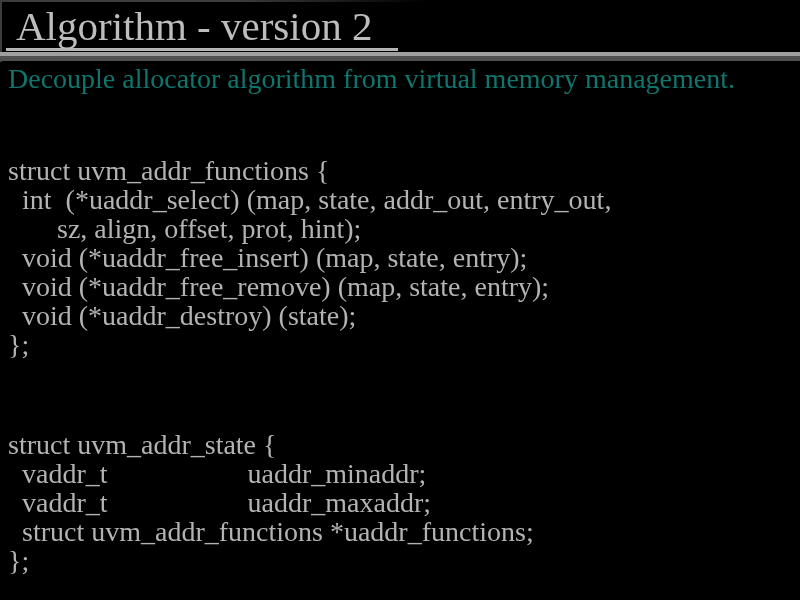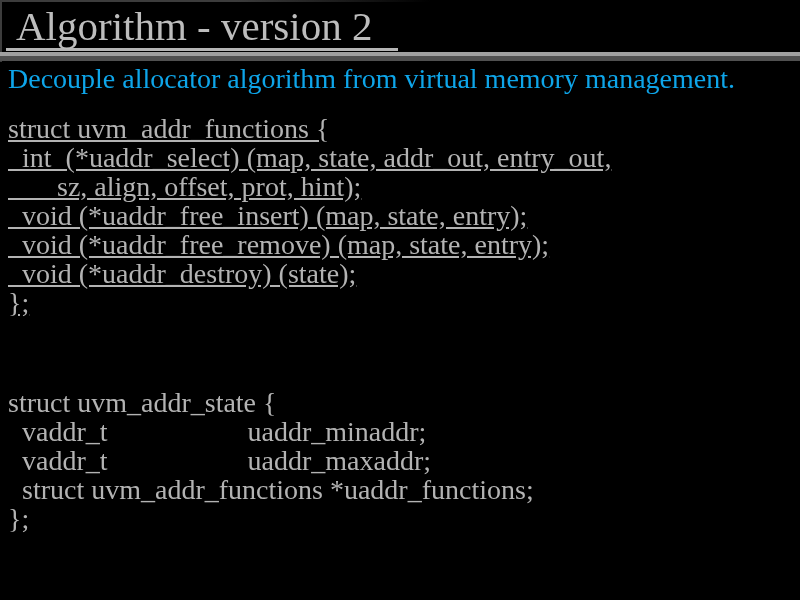--- a/index.html
+++ b/index.html
@@ -53,31 +53,31 @@
     .sep-dark  { height: 5px; background: #505050; }
     .content {
       position: absolute;
       top: 64px; left: 8px; right: 0;
     }
     .subtitle {
       margin: 0;
       font-size: 28px;
       line-height: 30px;
       white-space: pre;
-      color: #0ea5e9;
+      color: #0f766e;
     }
     .code {
       margin: 0;
       font-family: inherit;
       font-size: 28px;
       line-height: 29px;
       white-space: pre;
       color: #b3b3b3;
     }
-    .code1 { margin-top: 20px; text-decoration: underline; }
+    .code1 { margin-top: 62px; }
     .code2 { margin-top: 71px; }
   </style>
 </head>
 <body>
 
 <div class="slide">
   <div class="frame-top"></div>
   <div class="frame-left"></div>
 
   <h1 class="title">Algorithm - version 2</h1>

